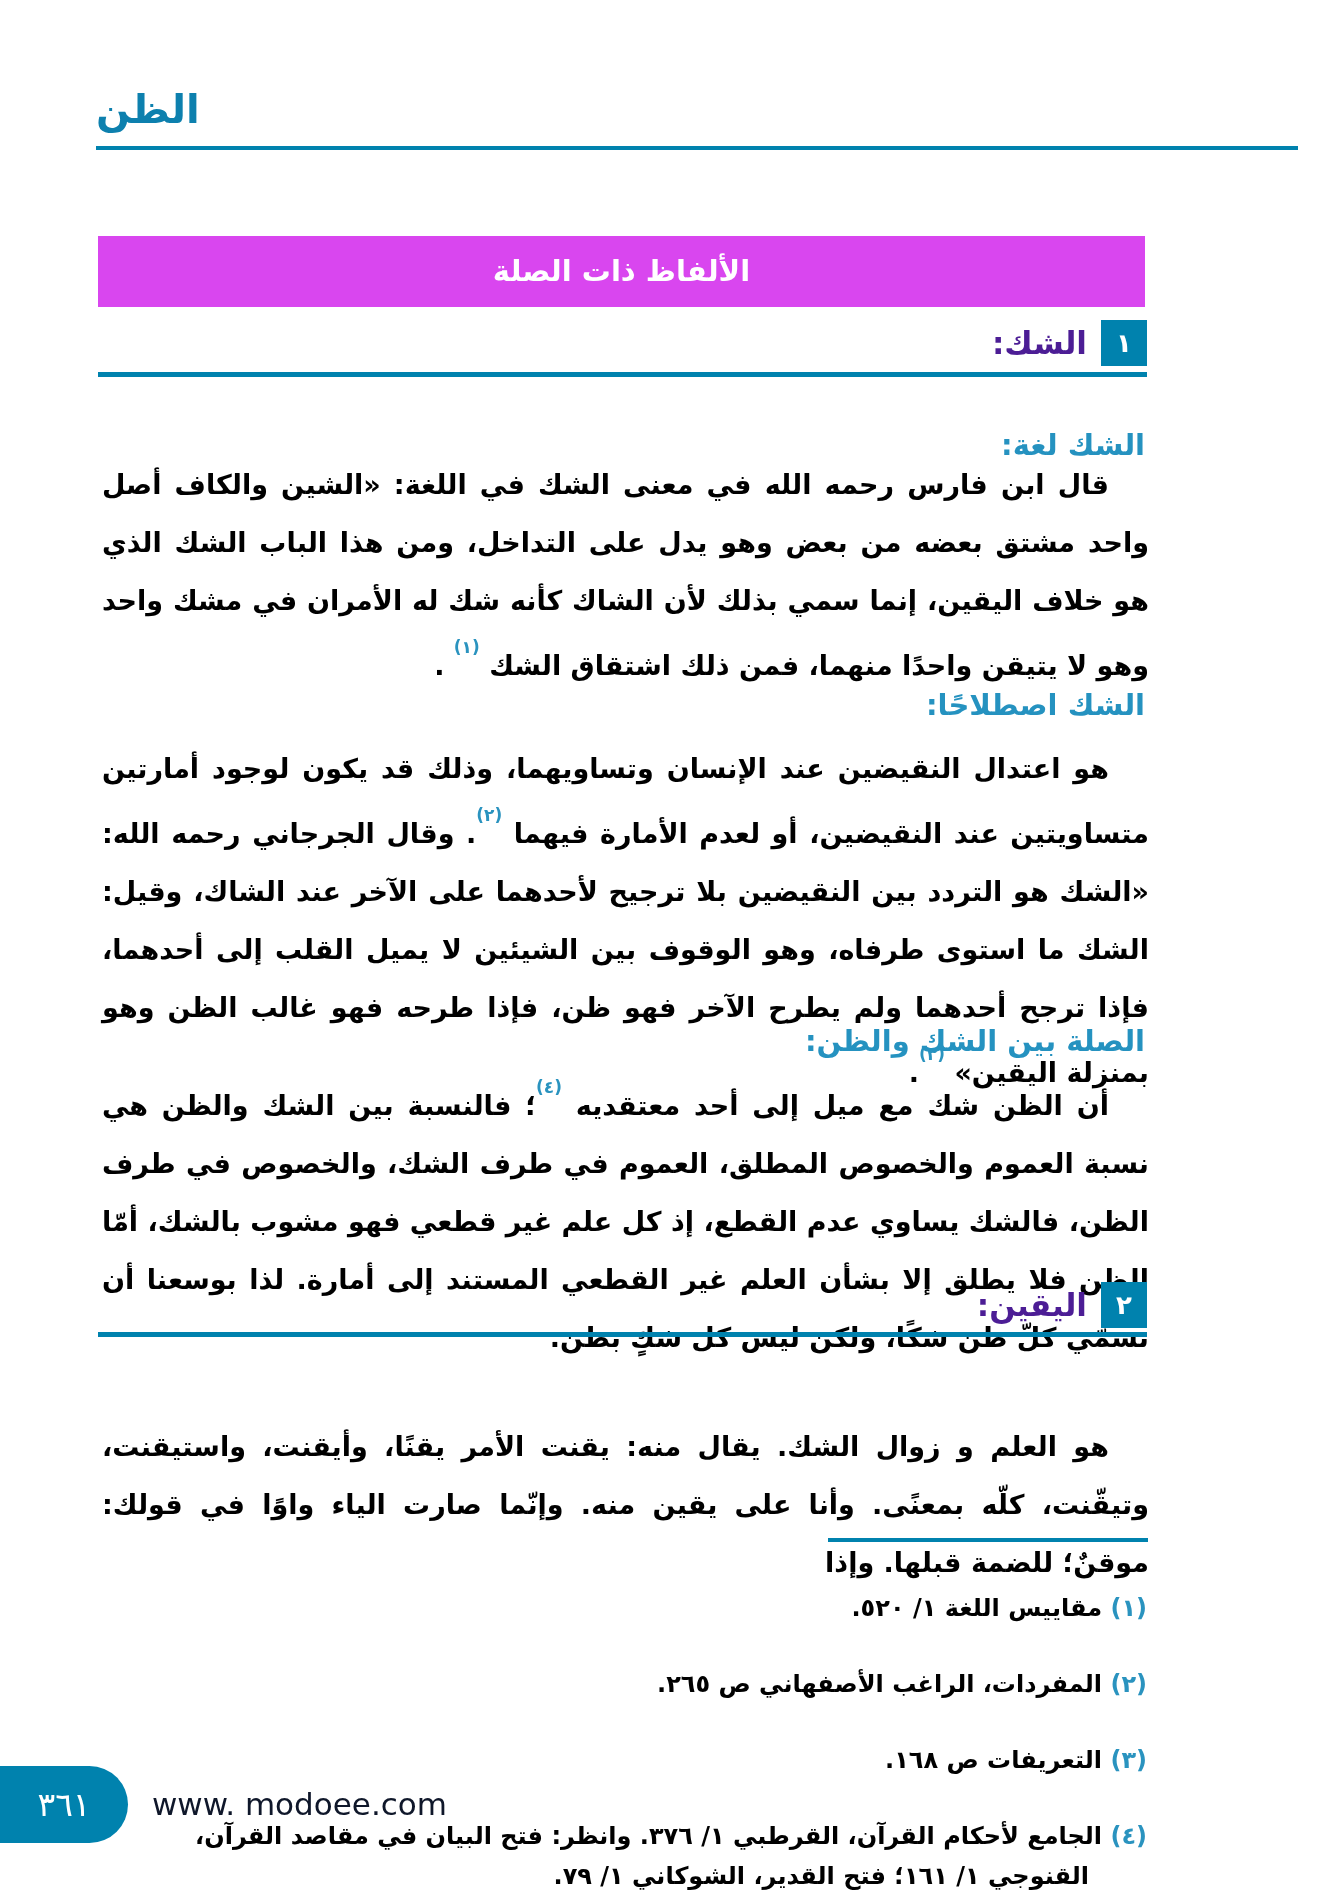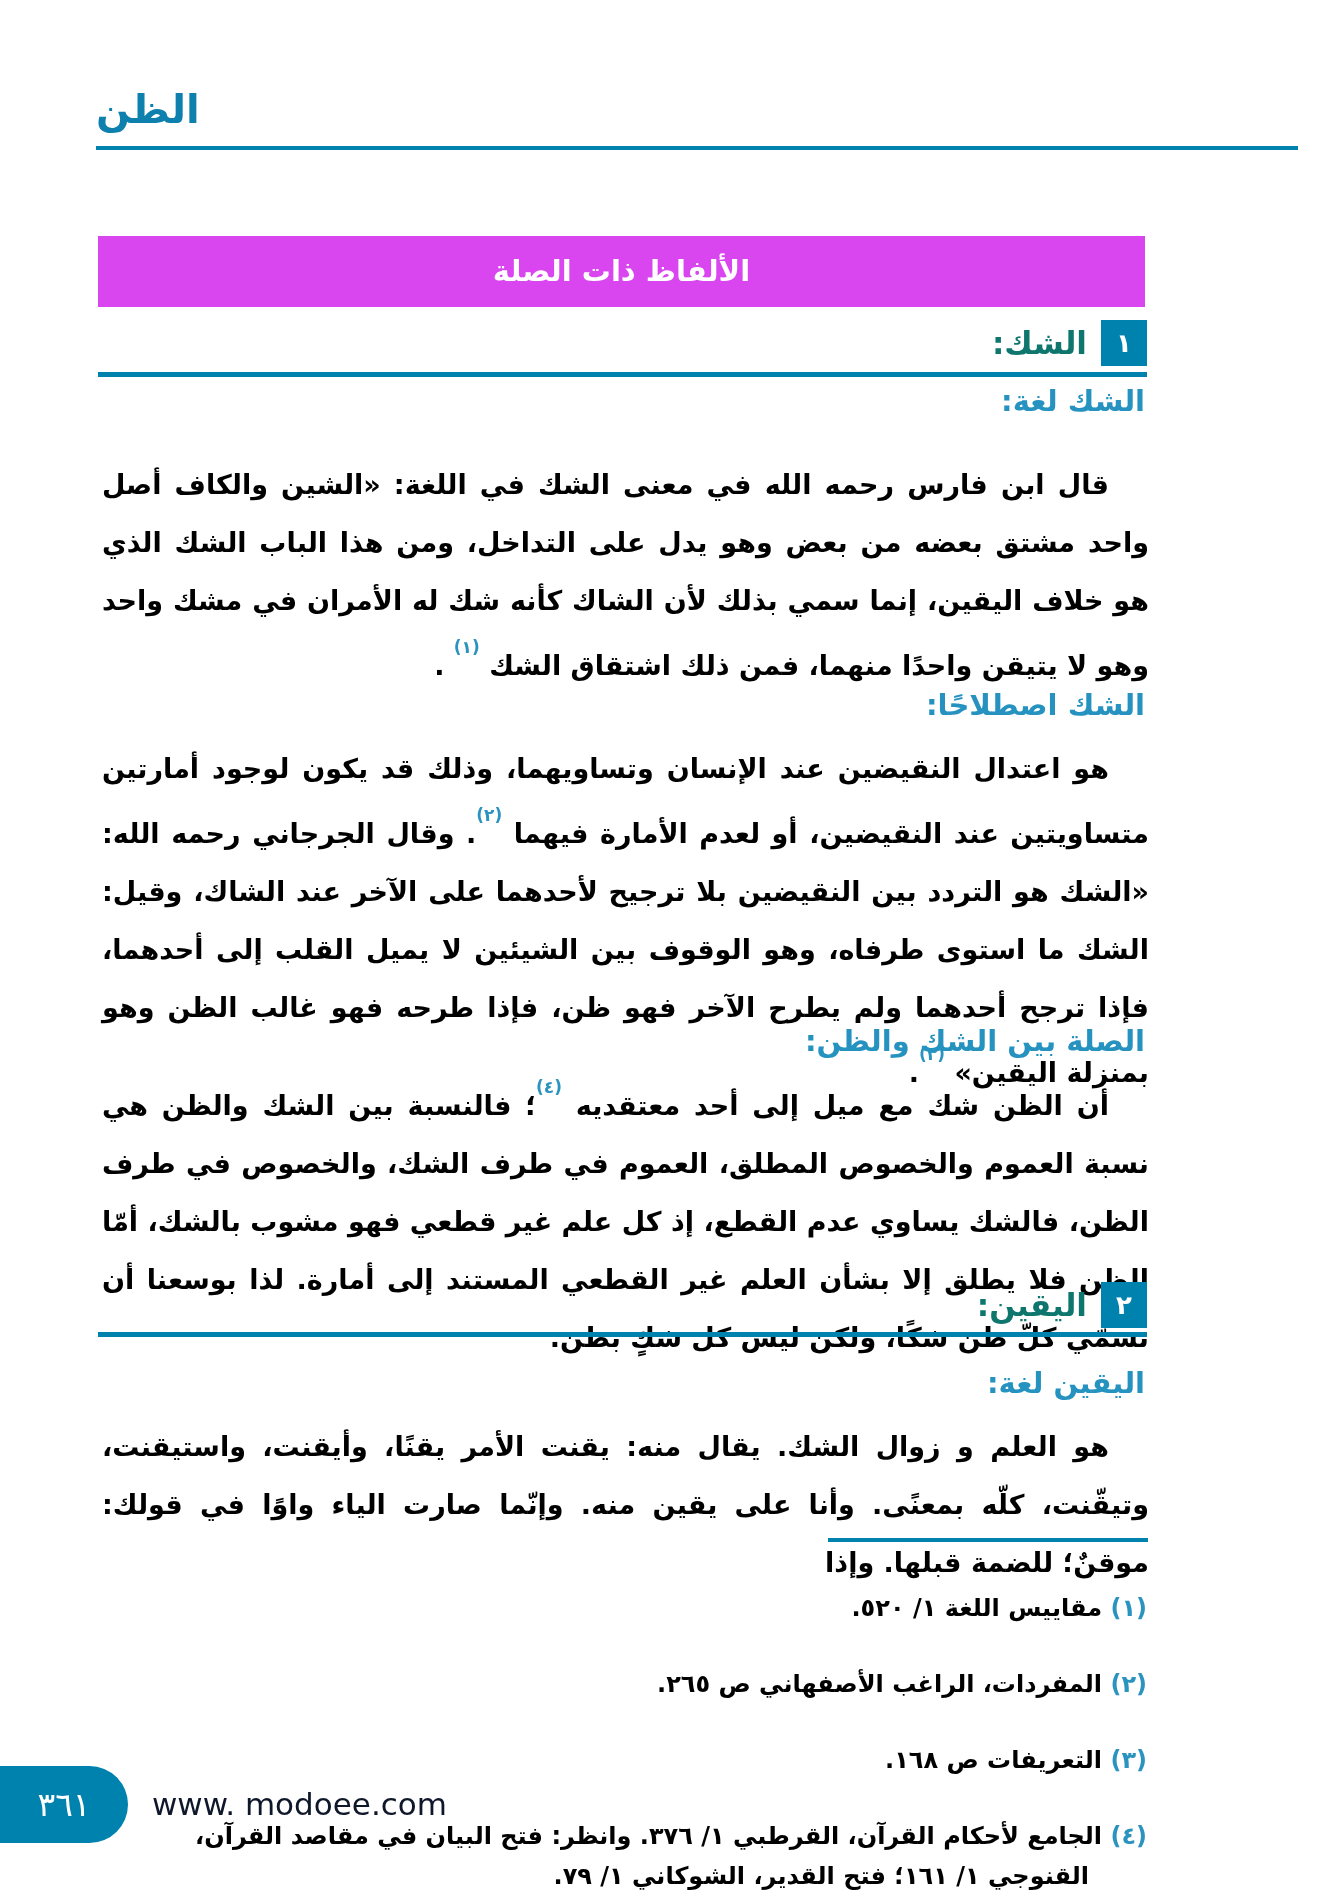--- a/index.html
+++ b/index.html
@@ -59,42 +59,42 @@
     font-size: 26px;
     font-weight: bold;
     display: flex;
     align-items: center;
     justify-content: center;
     flex: 0 0 auto;
   }
   .section-label {
     font-size: 31px;
     font-weight: bold;
-    color: #0f766e;
+    color: #4c1d95;
   }
   .section-rule {
     position: absolute;
     left: 98px;
     width: 1049px; height: 5px;
     background: #0082ae;
   }
   .section-rule.r1 { top: 372px; }
   .section-rule.r2 { top: 1332px; }
   
   .sub-head {
     position: absolute;
     left: 98px;
     width: 1047px;
     direction: rtl;
     text-align: right;
     font-size: 29px;
     font-weight: bold;
     color: #2592c0;
   }
-  .sh1 { top: 384px; }
+  .sh1 { top: 428px; }
   .sh2 { top: 688px; }
   .sh3 { top: 1024px; }
   .sh4 { top: 1366px; }
   
   .body-par {
     position: absolute;
     left: 98px;
     width: 1047px;
     margin: 4px;
     direction: rtl;
@@ -187,21 +187,20 @@
 
   <div class="sub-head sh3">الصلة بين الشك والظن:</div>
   <p class="body-par p3">أن الظن شك مع ميل إلى أحد معتقديه <sup class="fn-ref">(٤)</sup>؛ فالنسبة بين الشك والظن هي نسبة العموم والخصوص المطلق، العموم في طرف الشك، والخصوص في طرف الظن، فالشك يساوي عدم القطع، إذ كل علم غير قطعي فهو مشوب بالشك، أمّا الظن فلا يطلق إلا بشأن العلم غير القطعي المستند إلى أمارة. لذا بوسعنا أن نسمّي كلّ ظن شكًا، ولكن ليس كل شكٍ بظن.</p>
 
   <div class="section-head s2">
     <span class="num-badge">٢</span>
     <span class="section-label">اليقين:</span>
   </div>
   <div class="section-rule r2"></div>
 
-  <div class="sub-head sh4">اليقين لغة:</div>
   <p class="body-par p4">هو العلم و زوال الشك. يقال منه: يقنت الأمر يقنًا، وأيقنت، واستيقنت، وتيقّنت، كلّه بمعنًى. وأنا على يقين منه. وإنّما صارت الياء واوًا في قولك: موقنٌ؛ للضمة قبلها. وإذا</p>
 
   <div class="fn-sep"></div>
   <div class="footnotes">
     <div class="fn-row"><span class="fn-marker">(١)</span> <span>مقاييس اللغة ١/ ٥٢٠.</span></div>
     <div class="fn-row"><span class="fn-marker">(٢)</span> <span>المفردات، الراغب الأصفهاني ص ٢٦٥.</span></div>
     <div class="fn-row"><span class="fn-marker">(٣)</span> <span>التعريفات ص ١٦٨.</span></div>
     <div class="fn-row"><span class="fn-marker">(٤)</span> <span>الجامع لأحكام القرآن، القرطبي ١/ ٣٧٦. وانظر: فتح البيان في مقاصد القرآن، القنوجي ١/ ١٦١؛ فتح القدير، الشوكاني ١/ ٧٩.</span></div>
   </div>
 

